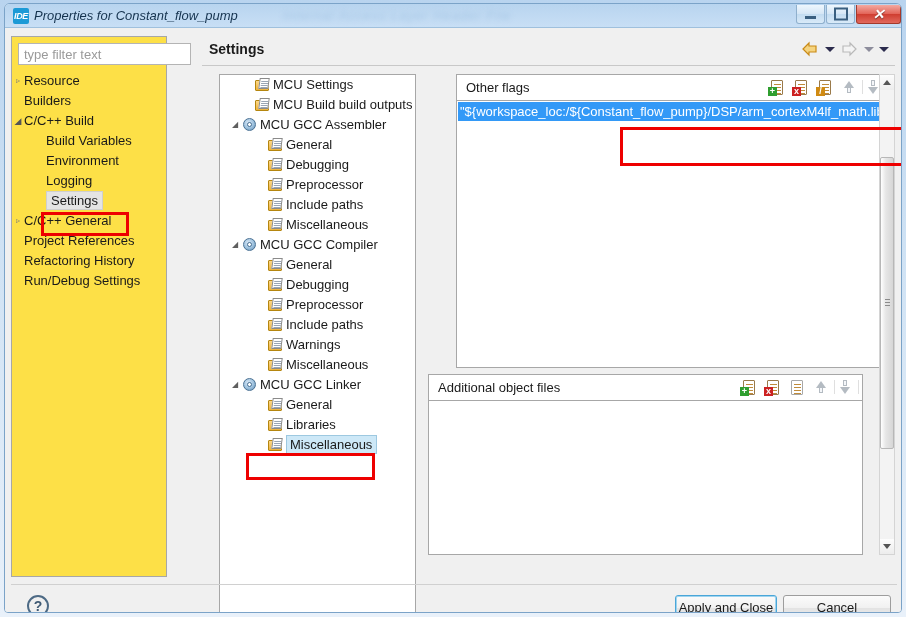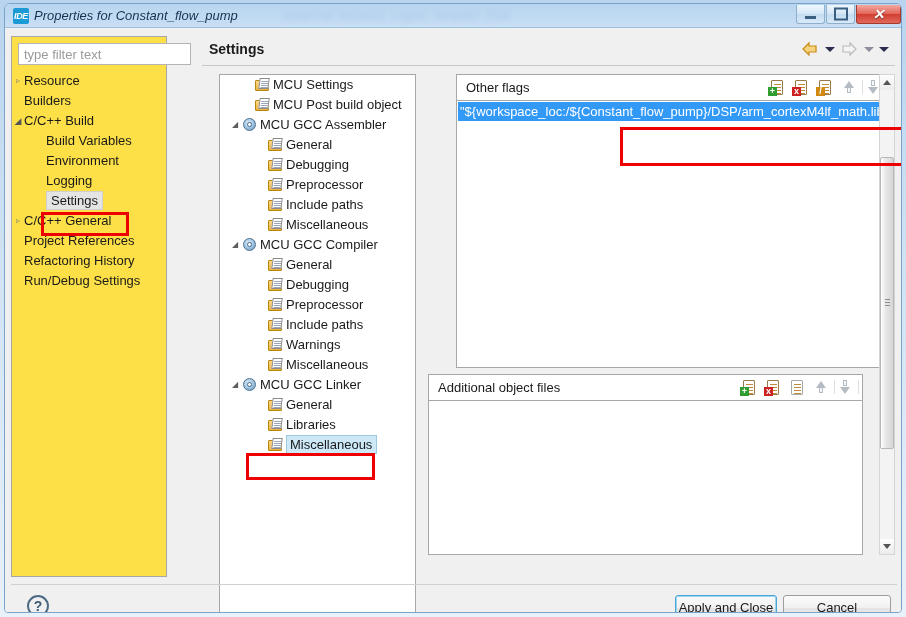--- a/index.html
+++ b/index.html
@@ -610,21 +610,21 @@
         </div>
 
         <div class="mid-tree">
           <div id="mid-tree-list">
               <div class="mnode">
                 <span class="ico" style="left: 35px;"><span class="ic-folder"><span class="back"></span><span class="page"></span></span></span>
                 <span class="mlbl" style="left: 53px;">MCU Settings</span>
               </div>
               <div class="mnode">
                 <span class="ico" style="left: 35px;"><span class="ic-folder"><span class="back"></span><span class="page"></span></span></span>
-                <span class="mlbl" style="left: 53px;">MCU Post build object</span>
+                <span class="mlbl" style="left: 53px;">MCU Build build outputs</span>
               </div>
               <div class="mnode">
                 <span class="mtwist" style="left: 8px;">◢</span>
                 <span class="ico" style="left: 22px;"><span class="ic-gear"><span class="ring"></span><span class="hole"></span></span></span>
                 <span class="mlbl" style="left: 40px;">MCU GCC Assembler</span>
               </div>
               <div class="mnode">
                 <span class="ico" style="left: 48px;"><span class="ic-folder"><span class="back"></span><span class="page"></span></span></span>
                 <span class="mlbl" style="left: 66px;">General</span>
               </div>

